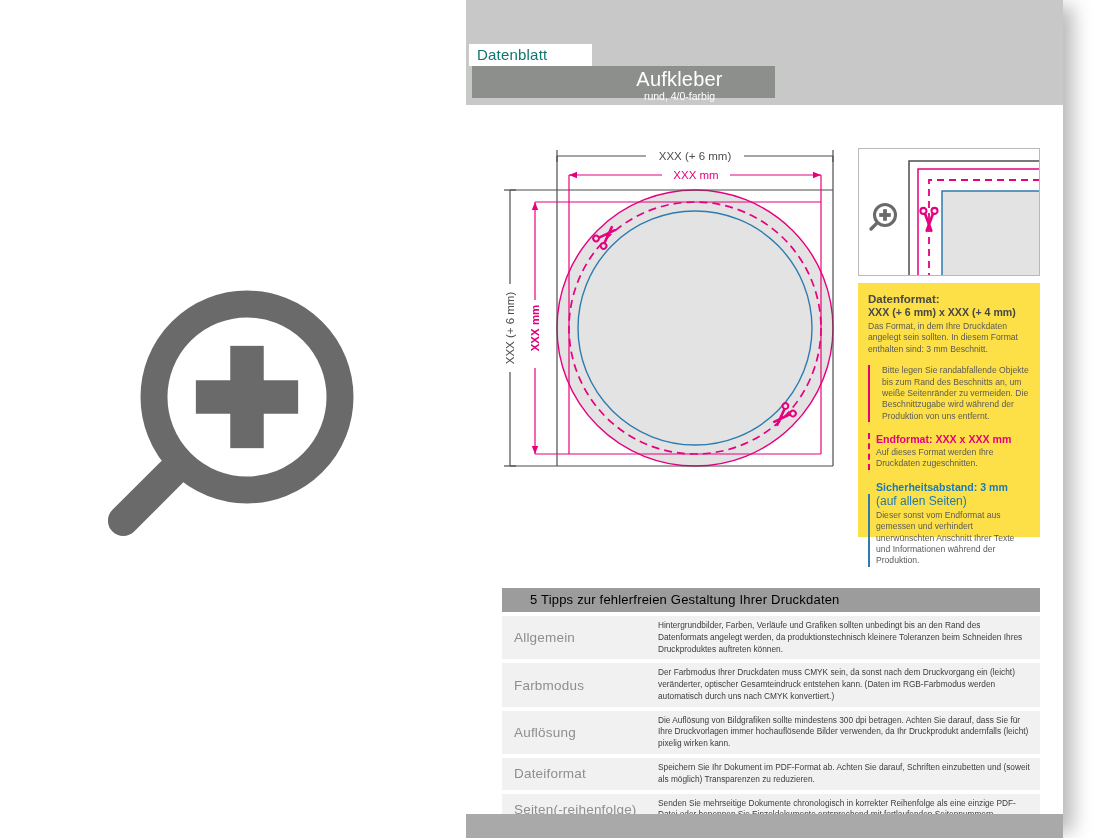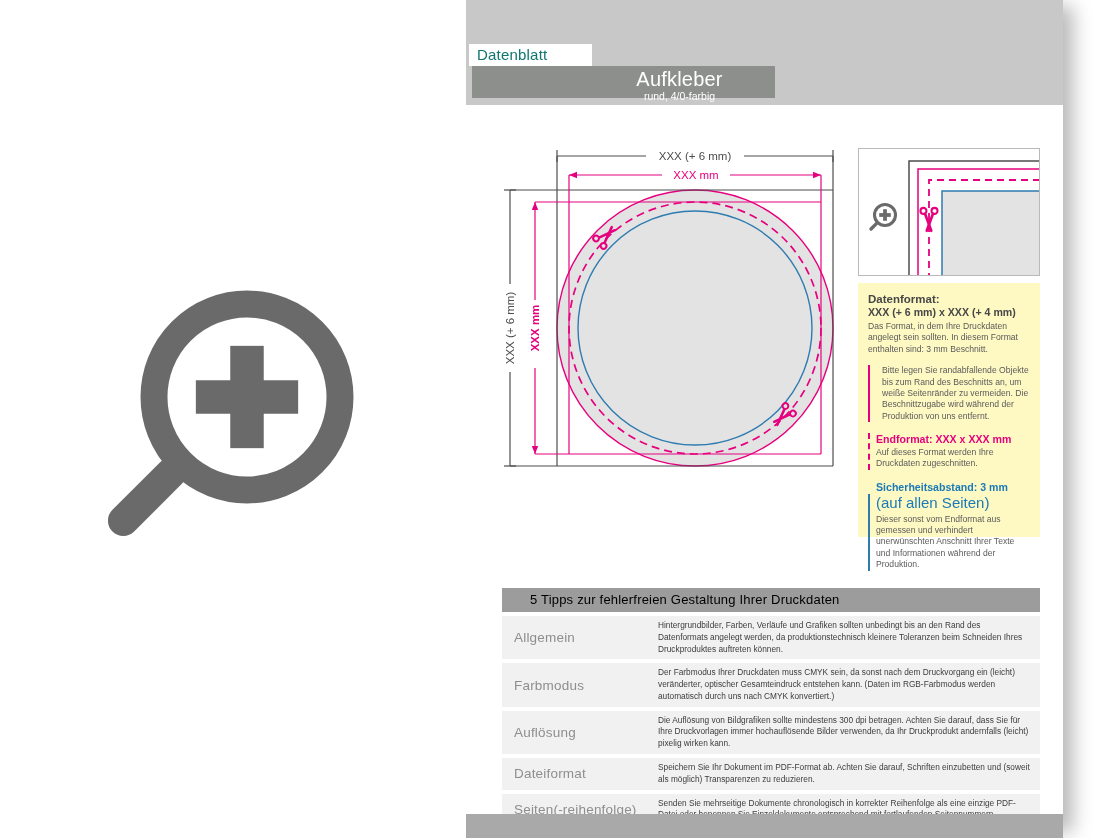--- a/index.html
+++ b/index.html
@@ -21,33 +21,33 @@
   .banner{position:absolute;left:6px;top:66px;width:303px;height:32px;background:#8d8f8c;}
   .banner-inner{position:absolute;left:120px;top:2px;width:175px;text-align:center;color:#ffffff;}
   .banner-title{font-size:20px;line-height:22px;letter-spacing:0.2px;}
   .banner-sub{font-size:10.5px;line-height:12px;}
   .diagram-svg{position:absolute;left:34px;top:140px;}
   .detail-box{
     position:absolute;left:392px;top:148px;width:182px;height:128px;background:#ffffff;
     border:1px solid #b9b9b9;box-sizing:border-box;overflow:hidden;
   }
   .info-panel{
-    position:absolute;left:392px;top:283px;width:182px;height:254px;background:#fef9c3;
+    position:absolute;left:392px;top:283px;width:182px;height:254px;background:#fde047;
     box-sizing:border-box;padding:9px 10px 8px 10px;color:#5a5a5a;
   }
   .ip-h1{font-size:11.5px;font-weight:bold;color:#474747;line-height:1.25;}
   .ip-h1v{font-size:10.6px;font-weight:bold;color:#474747;line-height:1.3;}
   .ip-body{font-size:8.6px;line-height:1.32;color:#5a5a5a;margin-top:1px;}
   .ip-note{border-left:2px solid #e6007e;padding-left:12px;margin-top:10px;}
   .ip-end{border-left:2px dashed #e6007e;padding-left:6px;margin-top:11px;}
   .ip-h-mag{font-size:10.6px;font-weight:bold;color:#e6007e;line-height:1.25;}
   .ip-safety{margin-top:11px;}
   .ip-h-blue{font-size:10.6px;font-weight:bold;color:#1a7ab8;line-height:1.25;margin-left:8px;}
   .ip-blue-block{border-left:2px solid #2e7bb0;padding-left:6px;}
-  .ip-sub-blue{font-size:15px;color:#1a7ab8;line-height:1.25;}
+  .ip-sub-blue{font-size:12px;color:#1a7ab8;line-height:1.25;}
   .tips{position:absolute;left:36px;top:588px;width:538px;}
   .tips-header{
     height:24px;background:#9c9c9c;color:#000000;font-size:13px;line-height:24px;
     padding-left:28px;box-sizing:border-box;letter-spacing:0.2px;
   }
   .tip-row{display:flex;background:#f1f1f1;margin-top:4px;align-items:center;box-sizing:border-box;}
   .tip-row.h42{min-height:42px;} .tip-row.h27{min-height:27px;}
   .tip-label{width:156px;flex:none;padding-left:12px;box-sizing:border-box;color:#8e8e8e;font-size:13.5px;letter-spacing:0.2px;}
   .tip-text{flex:1;padding:4px 10px 4px 0;font-size:8.3px;line-height:1.42;color:#3c3c3c;}
   .bottom-band{position:absolute;left:0;top:814px;width:597px;height:24px;background:#a9a9a9;}

